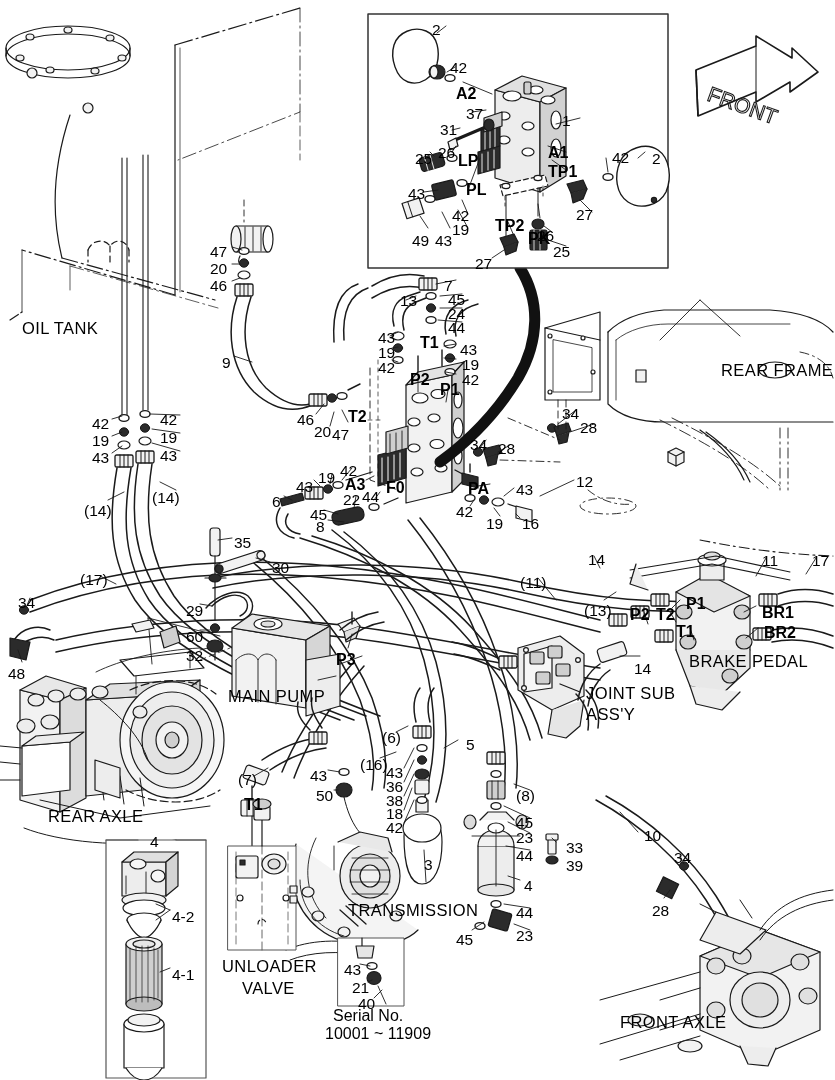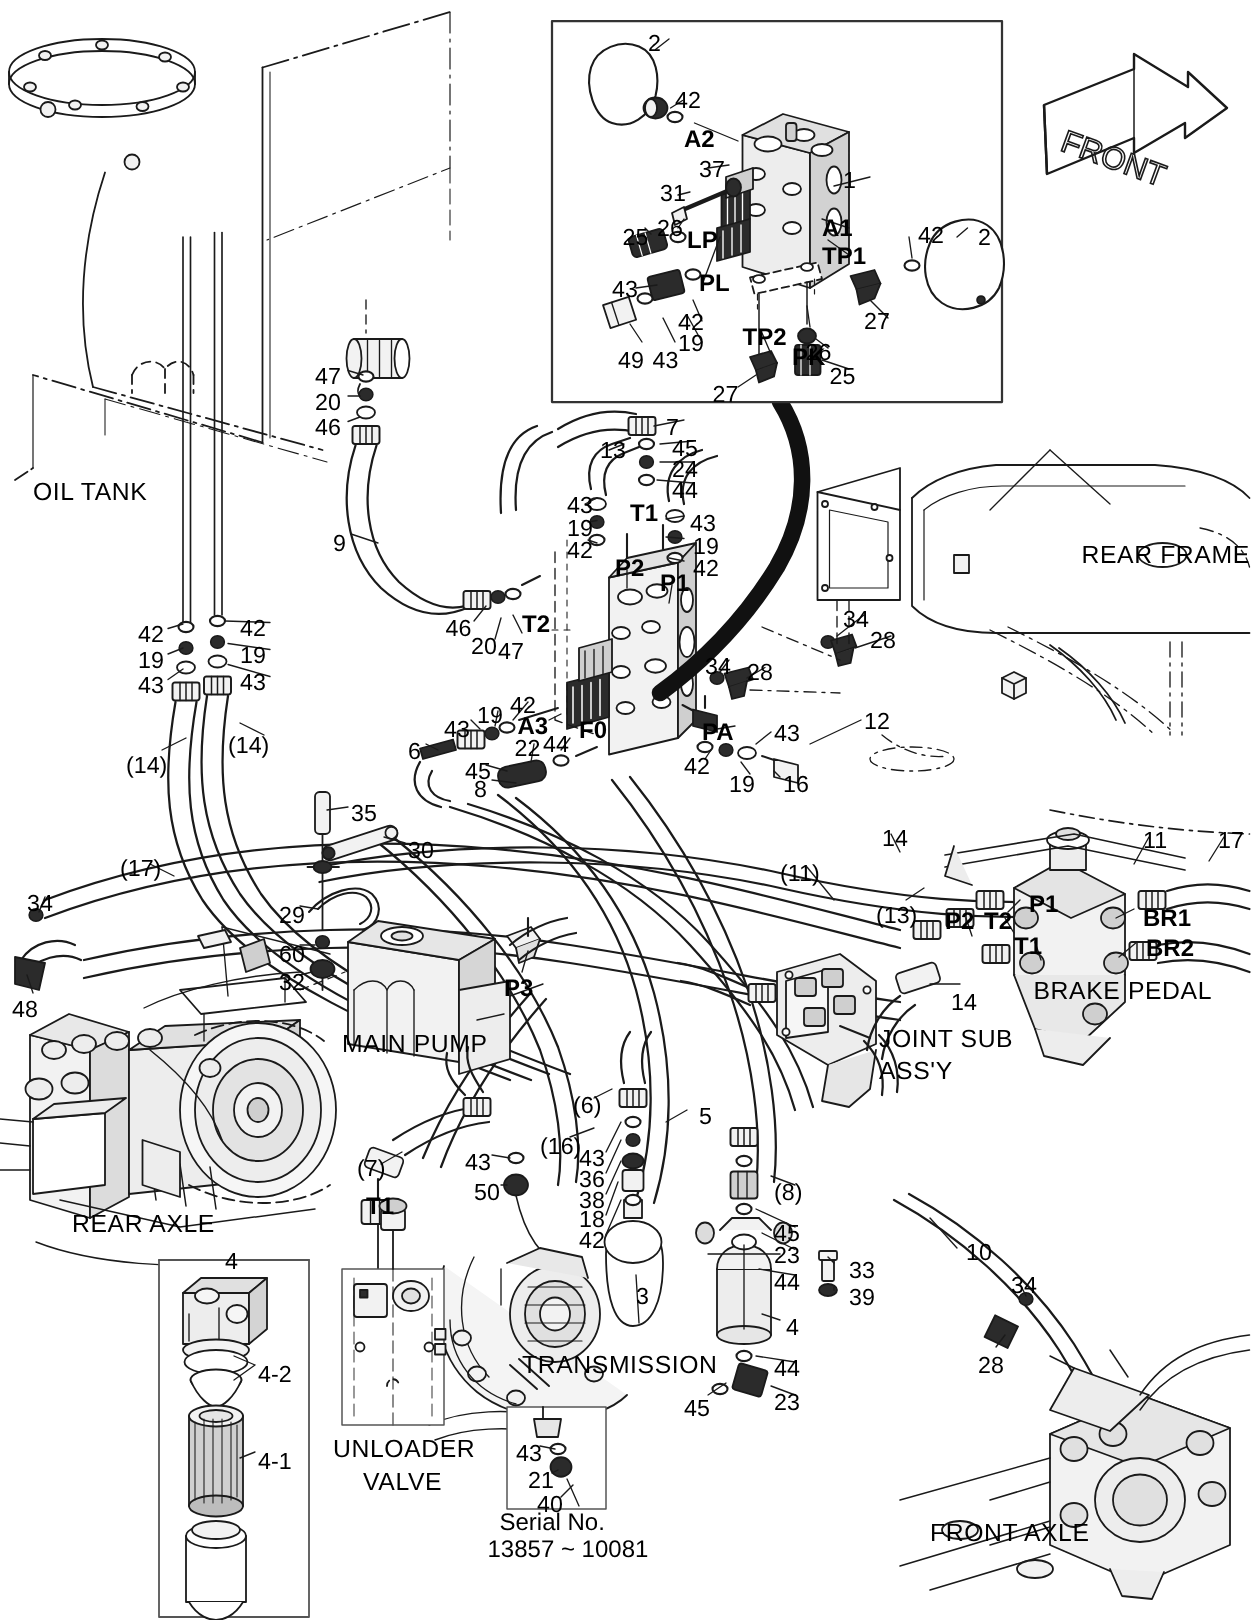--- a/index.html
+++ b/index.html
@@ -826,21 +826,21 @@
   <div class="lbl sect" style="left:228px;top:688px;">MAIN PUMP</div>
   <div class="lbl sect" style="left:689px;top:653px;">BRAKE PEDAL</div>
   <div class="lbl sect" style="left:586px;top:685px;">JOINT SUB</div>
   <div class="lbl sect" style="left:586px;top:706px;">ASS'Y</div>
   <div class="lbl sect" style="left:348px;top:902px;">TRANSMISSION</div>
   <div class="lbl sect" style="left:222px;top:958px;">UNLOADER</div>
   <div class="lbl sect" style="left:242px;top:980px;">VALVE</div>
   <div class="lbl sect" style="left:620px;top:1014px;">FRONT AXLE</div>
 
   <div class="lbl serial" style="left:333px;top:1008px;">Serial No.</div>
-  <div class="lbl serial" style="left:325px;top:1026px;">13857 ~ 10081</div>
+  <div class="lbl serial" style="left:325px;top:1026px;">10001 ~ 11909</div>
 
   <div style="position:absolute;left:686px;top:28px;width:140px;height:96px;">
     <svg viewBox="0 0 140 96" style="position:absolute;left:0;top:0;width:140px;height:96px;">
       <g fill="#fff" stroke="#1a1a1a" stroke-width="1.6" stroke-linejoin="round">
         <path d="M10 42 L70 18 L70 8 L106 30 L106 20 L132 44 L104 64 L104 54 L70 74 L70 64 L12 88 Z"></path>
         <path d="M10 42 L12 88"></path>
         <path d="M70 18 L70 64" stroke-width="1"></path>
       </g>
       <text x="20" y="72" transform="rotate(20 20 72)" font-family="Liberation Sans, sans-serif" font-size="21" fill="none" stroke="#1a1a1a" stroke-width="1.1">FRONT</text>
     </svg>

